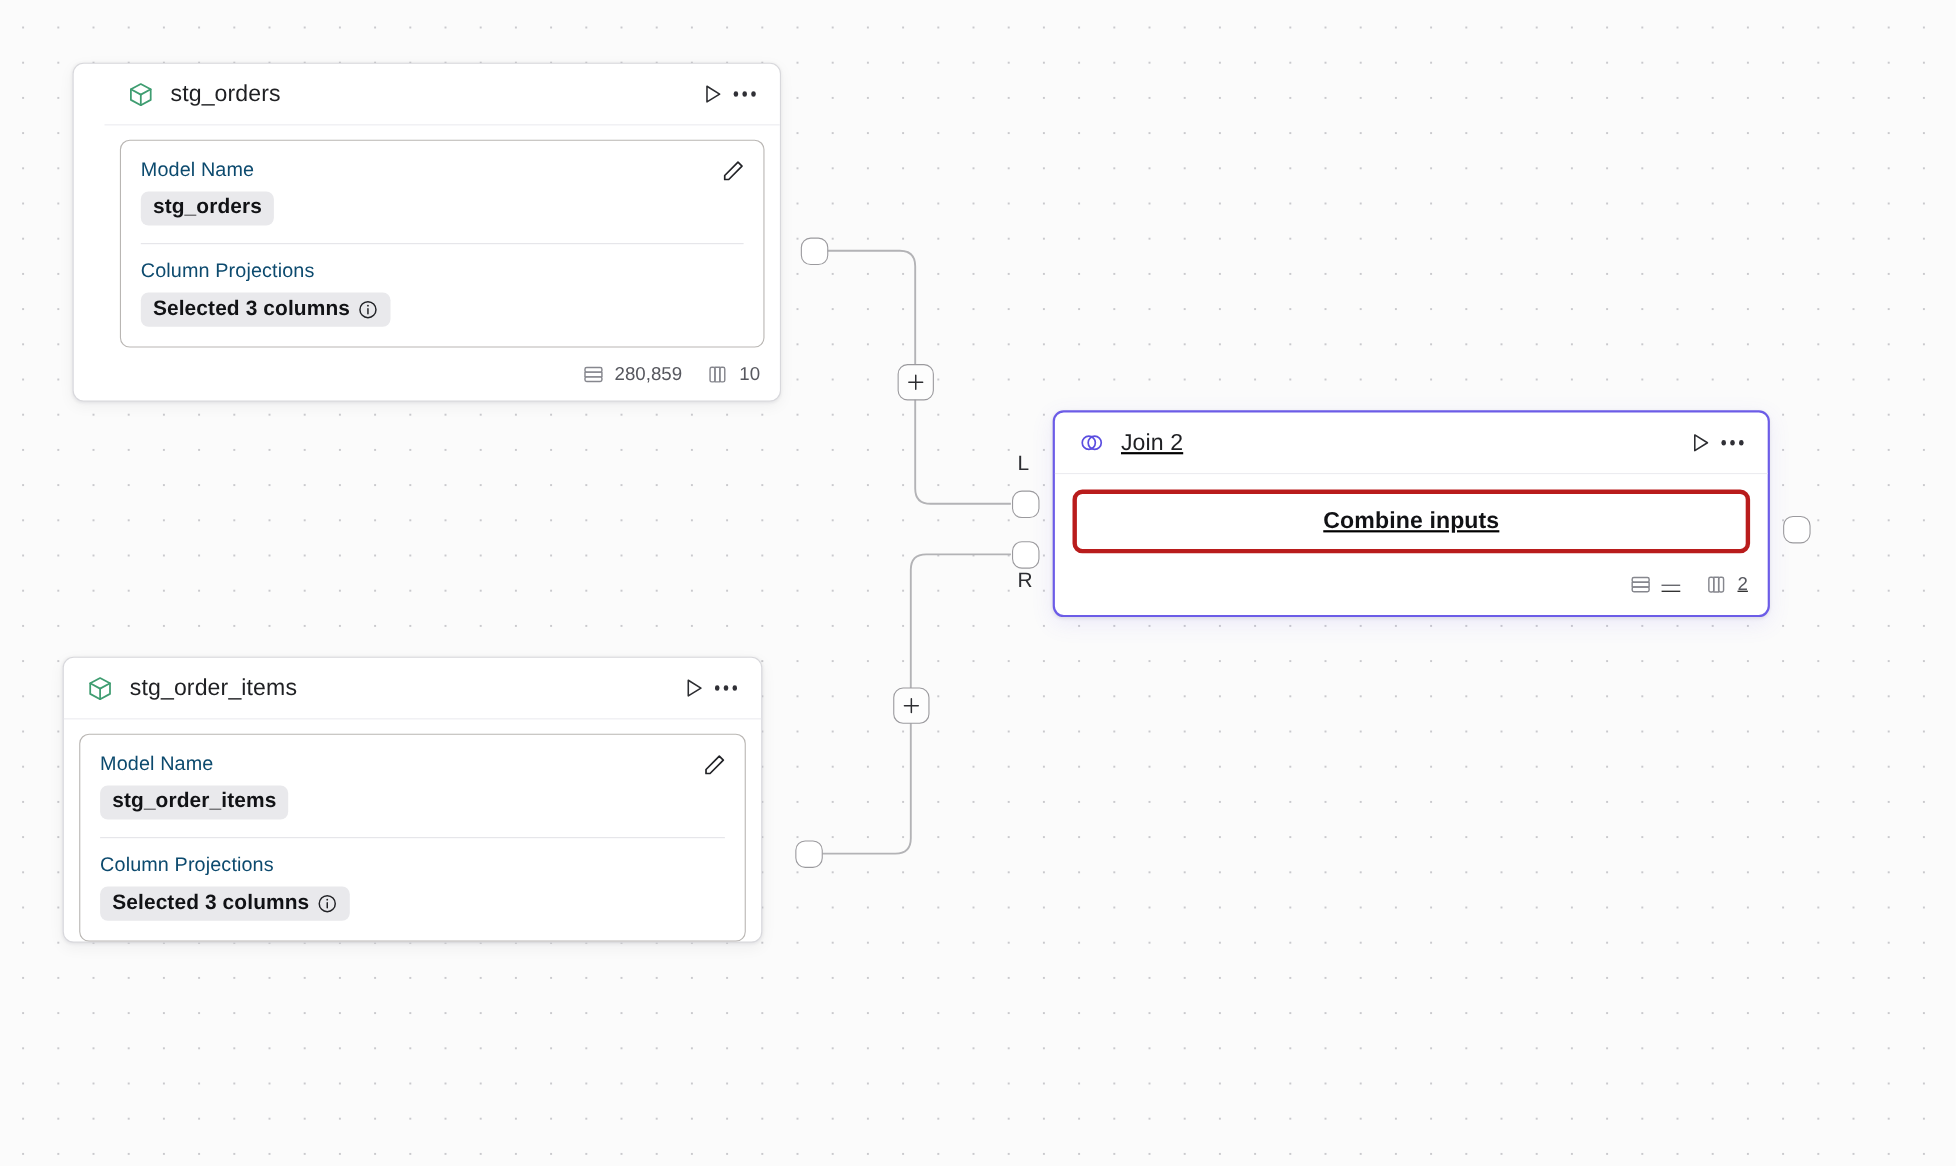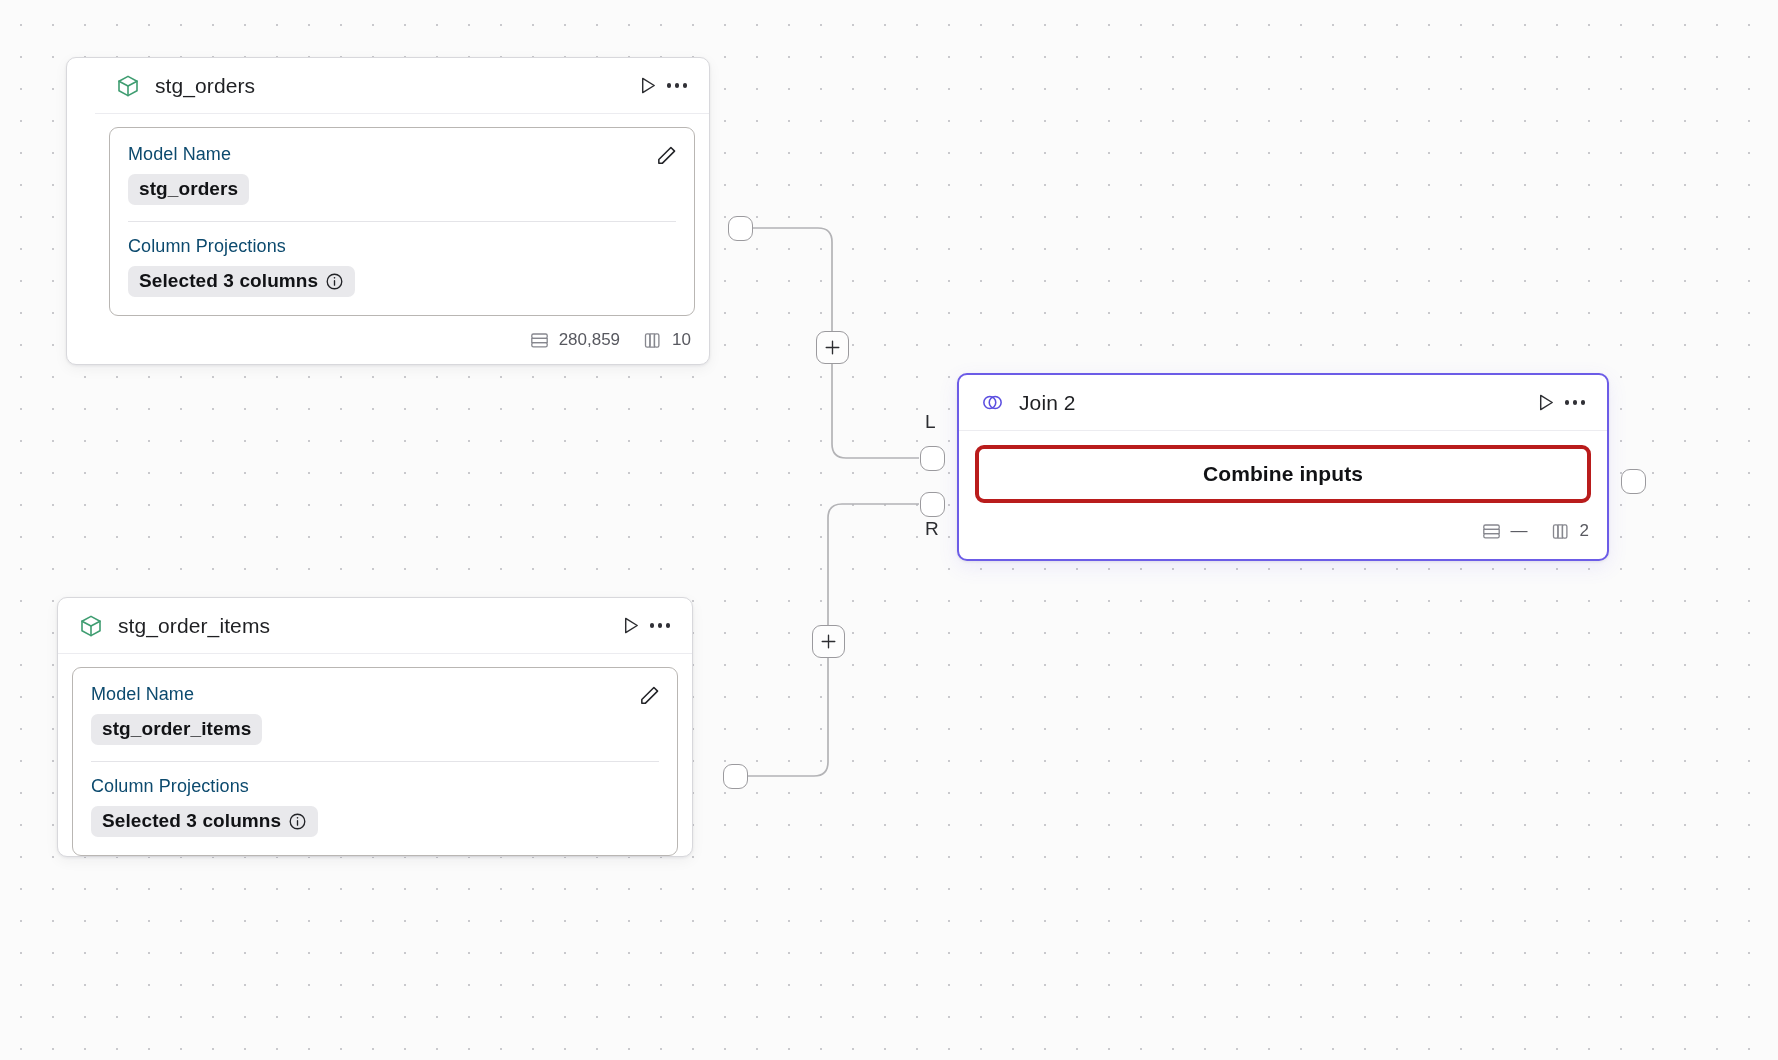--- a/index.html
+++ b/index.html
@@ -323,21 +323,21 @@
             </svg>
           </span>
         </div>
       </div>
     </div>
 
   </div>
 
   <div class="port" style="left:723px; top:764px;"></div>
 
-  <div class="node selected" style="left:957px; top:373px; width:652px;">
+  <div class="node selected" style="left:957px; top:373px; width:652px;text-decoration:underline;">
     <div class="node-header">
       <span class="hdr-icon">
         <svg width="25" height="25" viewBox="0 0 26 26" fill="none" stroke="#5b4ee0" stroke-width="1.6">
           <circle cx="10.2" cy="13" r="6.2"></circle>
           <circle cx="15.8" cy="13" r="6.2"></circle>
         </svg>
       </span>
       <span class="node-title">Join 2</span>
       <span class="hdr-btn">
         <svg width="23" height="23" viewBox="0 0 24 24" fill="none" stroke="#2c2d31" stroke-width="1.5" stroke-linejoin="round">

